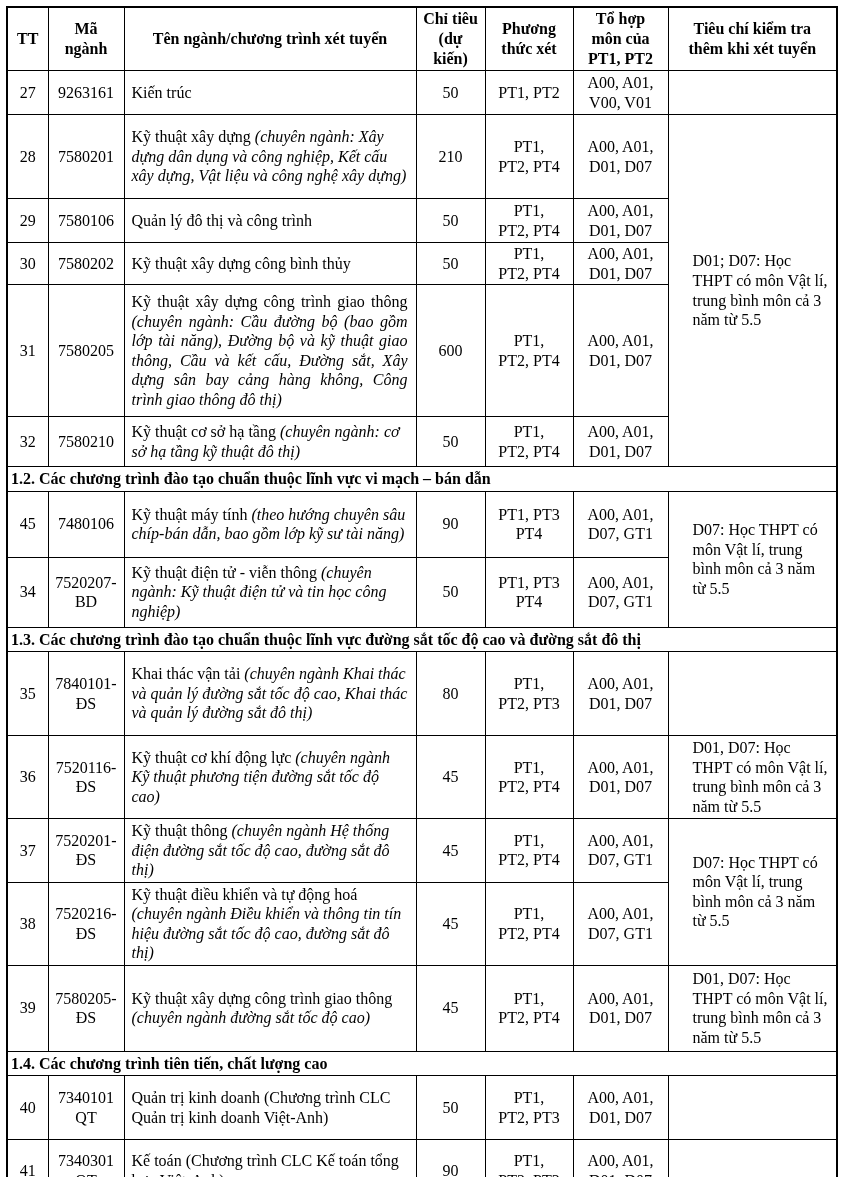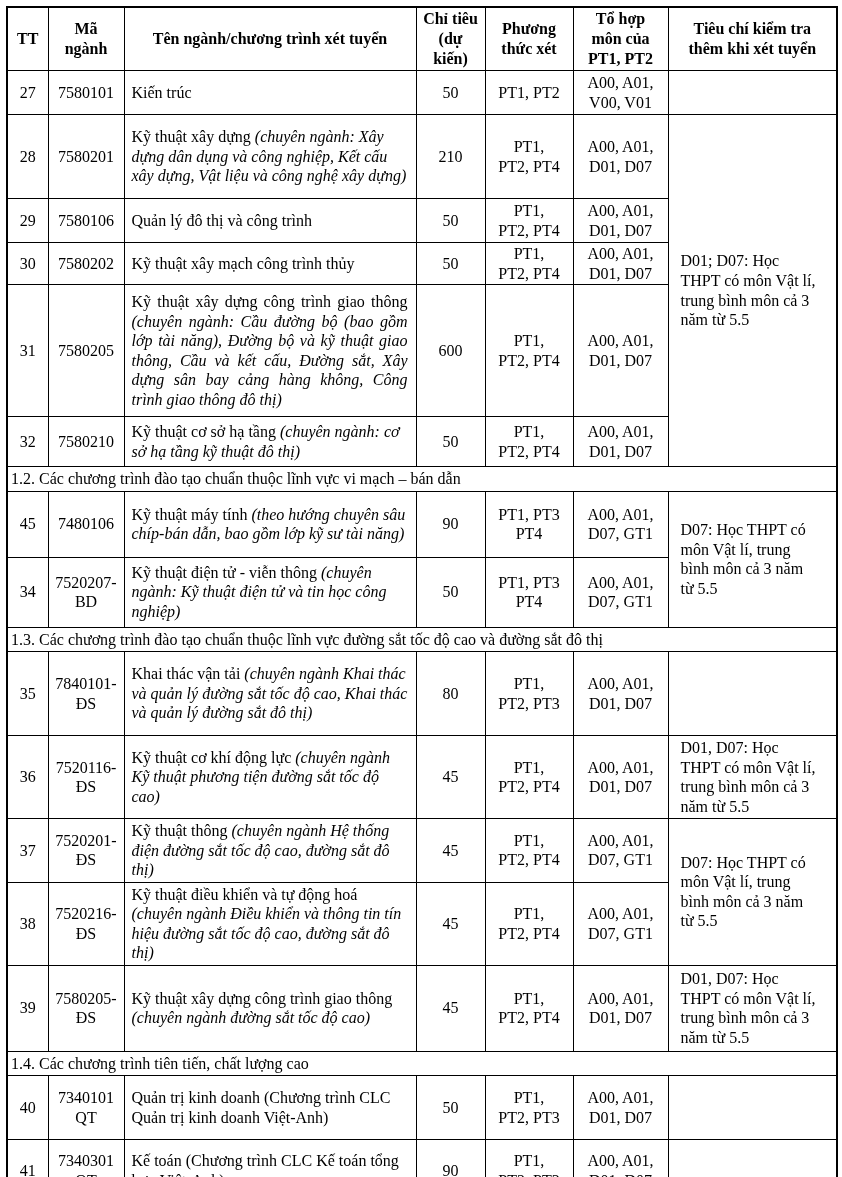--- a/index.html
+++ b/index.html
@@ -29,25 +29,25 @@
     white-space:pre-line;
     line-height:1.25;
   }
   td.c { text-align:center; }
   td.pre { white-space:pre-line; }
   td.name { text-align:left; padding:2px 8px 2px 7px; }
   td.name .note { font-style:italic;text-align:center; }
   td.name.just { text-align:justify;margin-left:44px; }
   td.criteria {
     text-align:left;
-    padding:2px 4px 2px 12px;
+    padding:2px 4px 2px 24px;
     white-space:pre-line;
   }
   tr.section td {
-    font-weight:normal;
+    font-weight:bold;
     text-align:left;
     padding:2px 4px 2px 3px;
     white-space:normal;
   }
 </style>
 </head>
 <body>
 
 <div class="page">
   <table class="adm">
@@ -73,21 +73,21 @@
 thức xét</th>
       <th>Tổ hợp
 môn của
 PT1, PT2</th>
       <th>Tiêu chí kiểm tra
 thêm khi xét tuyển</th>
     </tr>
 
     <tr style="height:44px">
       <td class="c">27</td>
-      <td class="c pre">7580101</td>
+      <td class="c pre">9263161</td>
       <td class="name"><span>Kiến trúc</span><span class="note"></span></td>
       <td class="c">50</td>
       <td class="c pre">PT1, PT2</td>
       <td class="c pre">A00, A01,
 V00, V01</td>
       <td class="criteria"></td>
     </tr>
 
     <tr style="height:84px">
       <td class="c">28</td>
@@ -111,21 +111,21 @@
       <td class="c">50</td>
       <td class="c pre">PT1,
 PT2, PT4</td>
       <td class="c pre">A00, A01,
 D01, D07</td>
     </tr>
 
     <tr style="height:40px">
       <td class="c">30</td>
       <td class="c pre">7580202</td>
-      <td class="name"><span>Kỹ thuật xây mạch công trình thủy</span><span class="note"></span></td>
+      <td class="name"><span>Kỹ thuật xây dựng công bình thủy</span><span class="note"></span></td>
       <td class="c">50</td>
       <td class="c pre">PT1,
 PT2, PT4</td>
       <td class="c pre">A00, A01,
 D01, D07</td>
     </tr>
 
     <tr style="height:132px">
       <td class="c">31</td>
       <td class="c pre">7580205</td>

